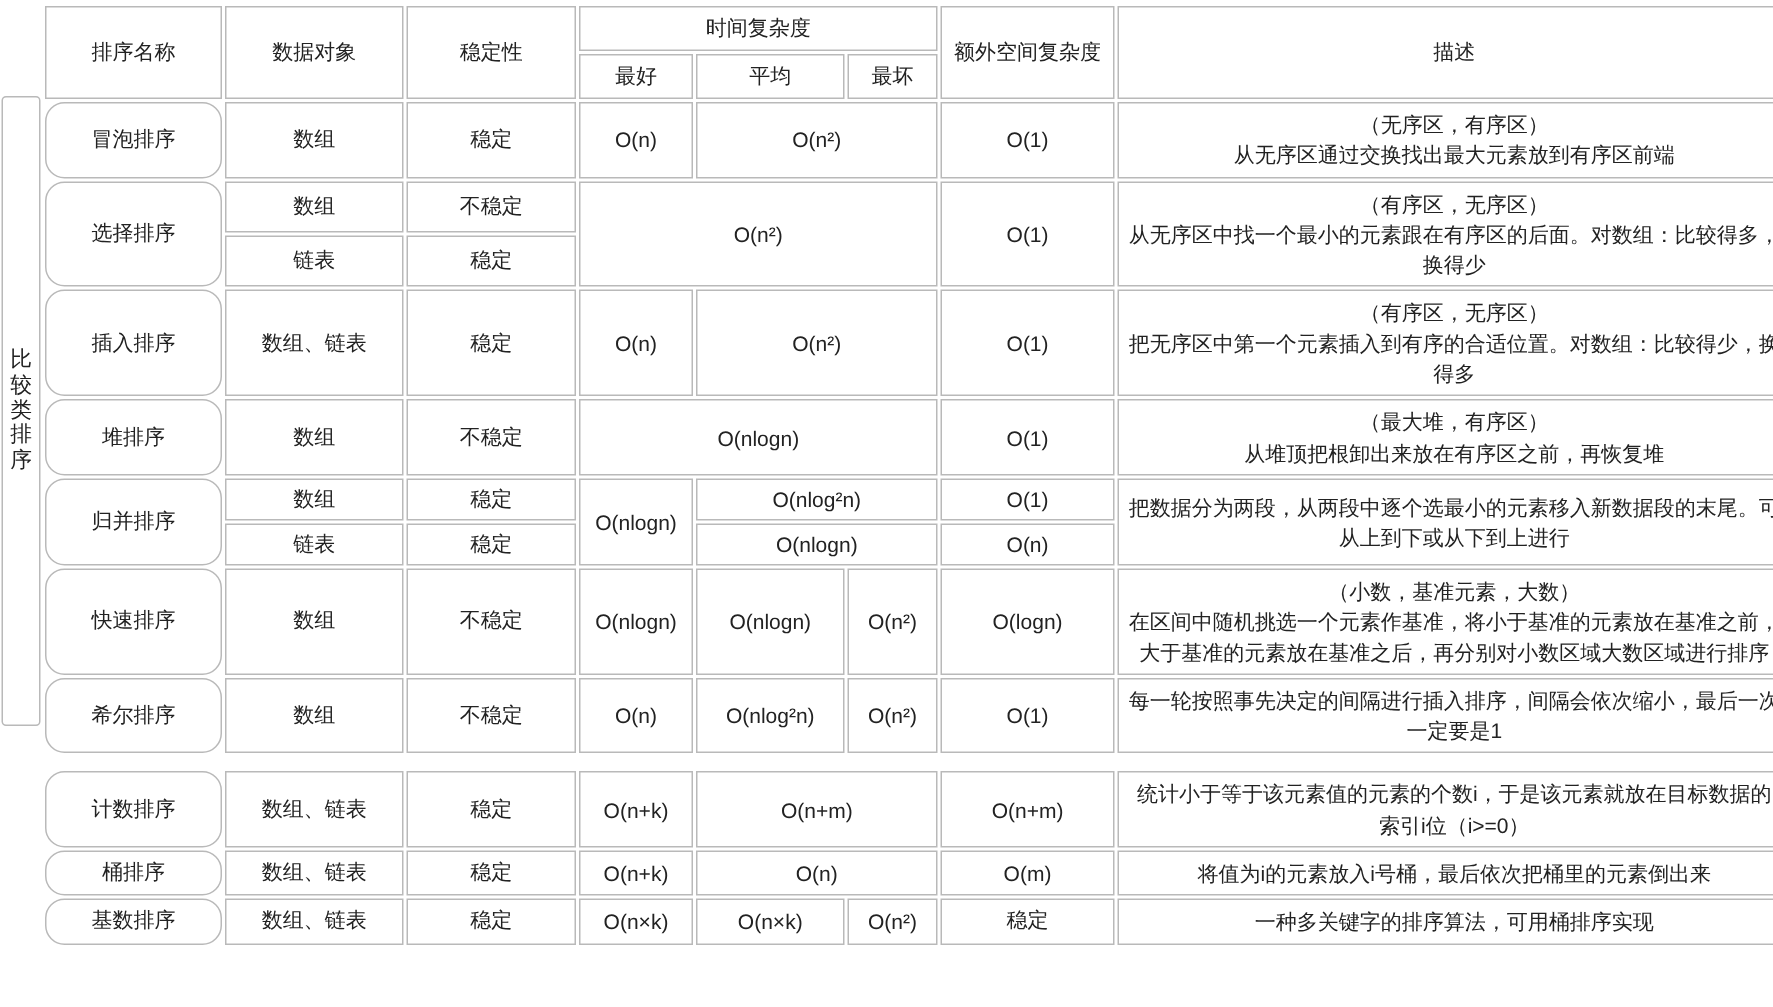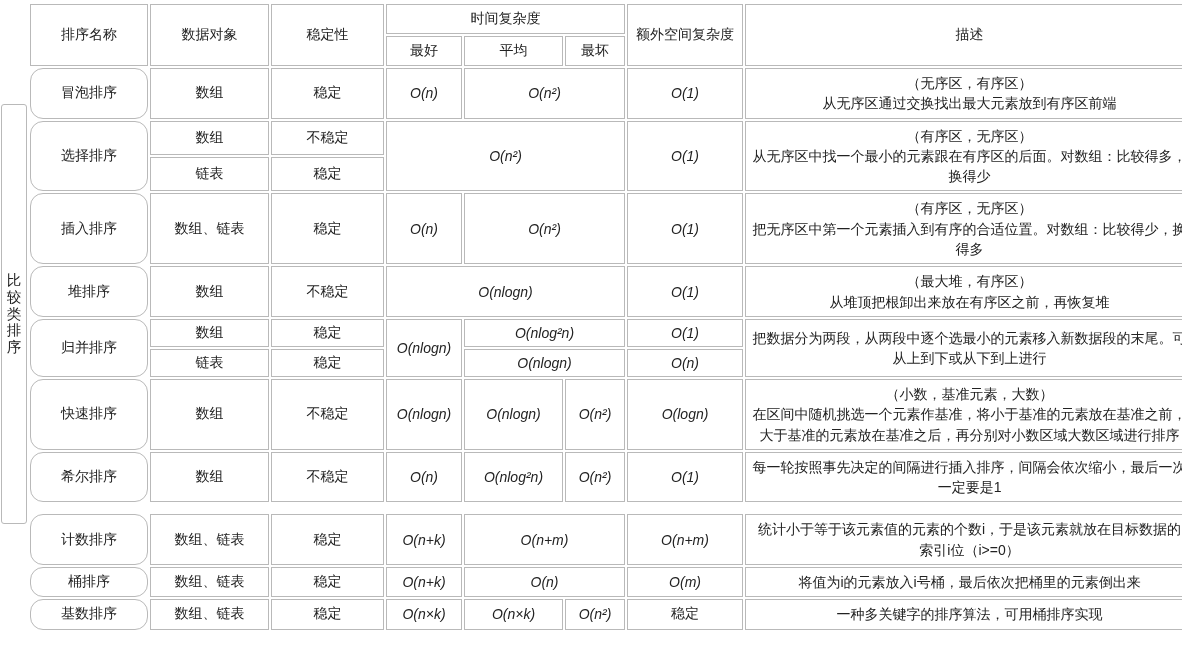--- a/index.html
+++ b/index.html
@@ -40,21 +40,21 @@
     color: #333;
   }
   .name-cell { font-weight: bold; font-size: 15px; border-radius: 13px; }
   .desc {
     text-align: left;
     font-size: 12.5px;
     line-height: 1.45;
     padding: 5px 8px;
     color: #3a3a3a;
   }
-  .ital { font-style: italic; font-size: 14px; }
+  .ital { font-size: 14px; }
   
   .c-green   { background: #dff0d8; }
   .c-purple  { background: #e6dff0; }
   .c-orange  { background: #fce5cd; }
   .c-yellow  { background: #fff2cc; }
   .c-blue    { background: #dae8fc; }
   .c-white   { background: #ffffff; }
   .c-purple2 { background: #e8e0ef; }
   .c-gray    { background: #f4f4f4; }
   .c-yellow2 { background: #fdf2d0; }
@@ -68,21 +68,20 @@
     border-radius: 3px;
     font-size: 14.5px;
     color: #222;
     display: flex;
     align-items: center;
     justify-content: center;
     text-align: center;
     line-height: 1.15;
     writing-mode: horizontal-tb;
     padding: 2px 1px;
-    margin-top: 40px;
   }
   #grp-compare { left: 1px; top: 64px; height: 420px; }
   #grp-noncompare { left: 1px; top: 492px; height: 176px; }
 </style>
 </head>
 <body>
 
 <div id="page">
 
   <div class="group-label" id="grp-compare">

